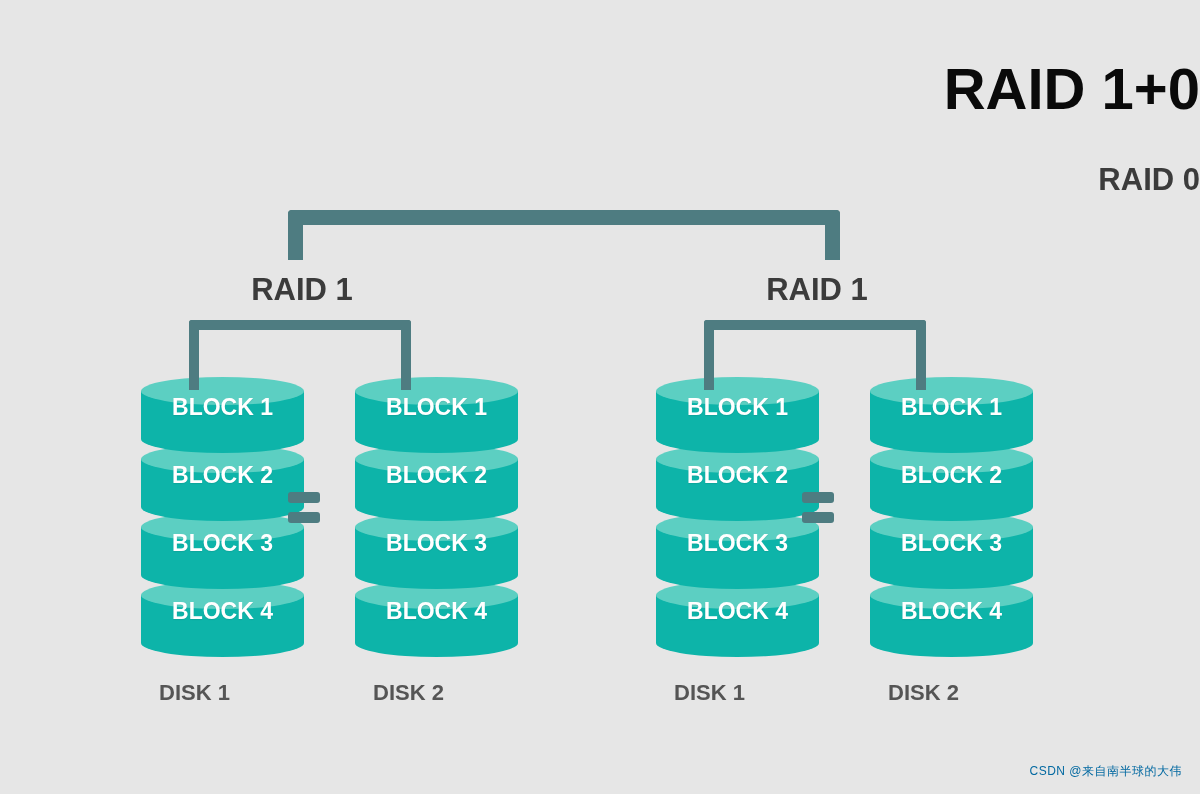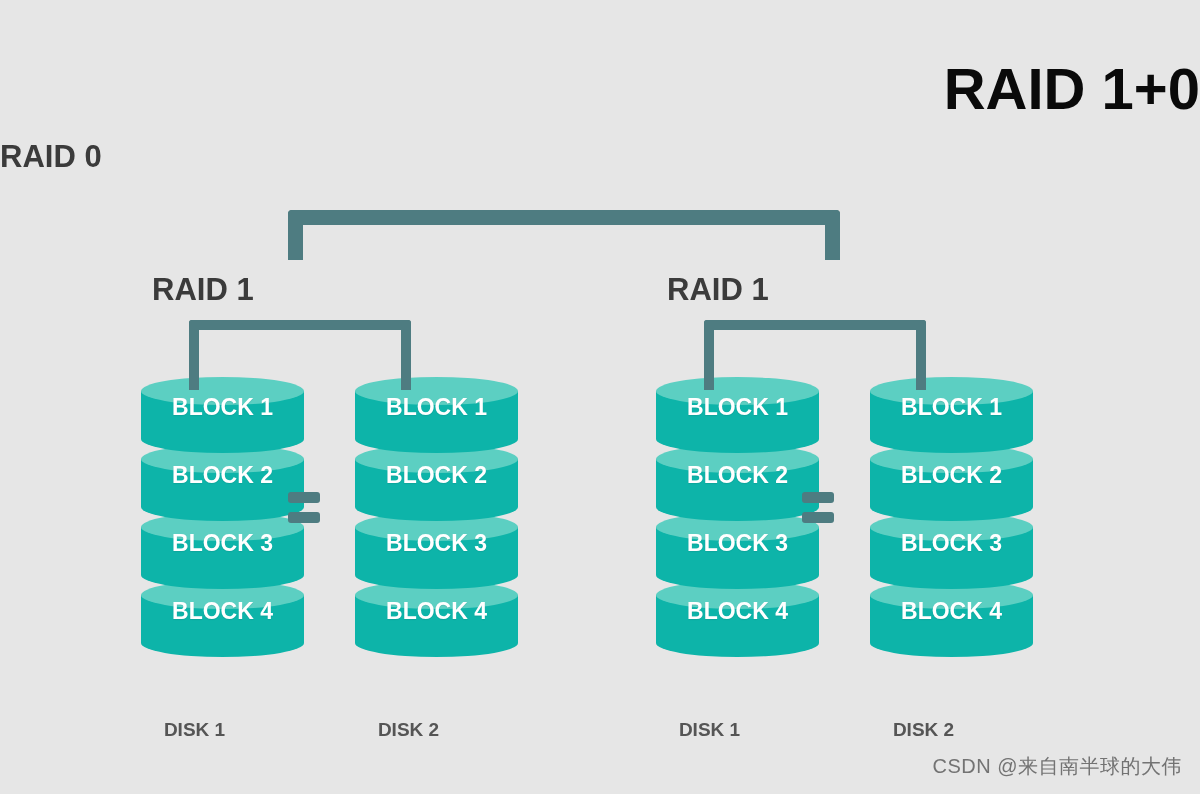--- a/index.html
+++ b/index.html
@@ -32,36 +32,37 @@
     font-size: 58px;
     font-weight: bold;
     letter-spacing: 0px;
     color: #0a0a0a;
     line-height: 1;
   }
 
   .raid0-label {
     position: absolute;
     left: 0;
-    top: 141px;
+    top: 164px;
     width: 1200px;
-    text-align: left;
+    text-align: right;
     font-size: 31px;
     font-weight: bold;
     color: #3b3b3b;
     line-height: 1;
   }
 
   .raid1-label {
     position: absolute;
     top: 274px;
     font-size: 31px;
     font-weight: bold;
     color: #3b3b3b;
     line-height: 1;
+    text-align: center;
     width: 300px;
   }
   .raid1-label.left  { left: 152px; }
   .raid1-label.right { left: 667px; }
 
   
   .bracket {
     position: absolute;
     box-sizing: border-box;
     border-style: solid;
@@ -162,34 +163,33 @@
     background: #4e7c81;
     border-radius: 3px;
   }
   .equals .bar + .bar { margin-top: 9px; }
 
   
   .disk-caption {
     position: absolute;
     width: 163px;
     text-align: center;
-    font-size: 19px;
+    font-size: 22px;
     font-weight: bold;
     color: #555555;
     line-height: 1;
-    margin-top: 38px;
   }
 
   
   .watermark {
     position: absolute;
     right: 18px;
     bottom: 14px;
-    font-size: 20px;
-    color: #737373;
+    font-size: 12px;
+    color: #0369a1;
     letter-spacing: 0.5px;
     white-space: nowrap;
   }
 </style>
 </head>
 <body>
 
 <div id="stage">
 
   <div class="main-title">RAID 1+0</div>

